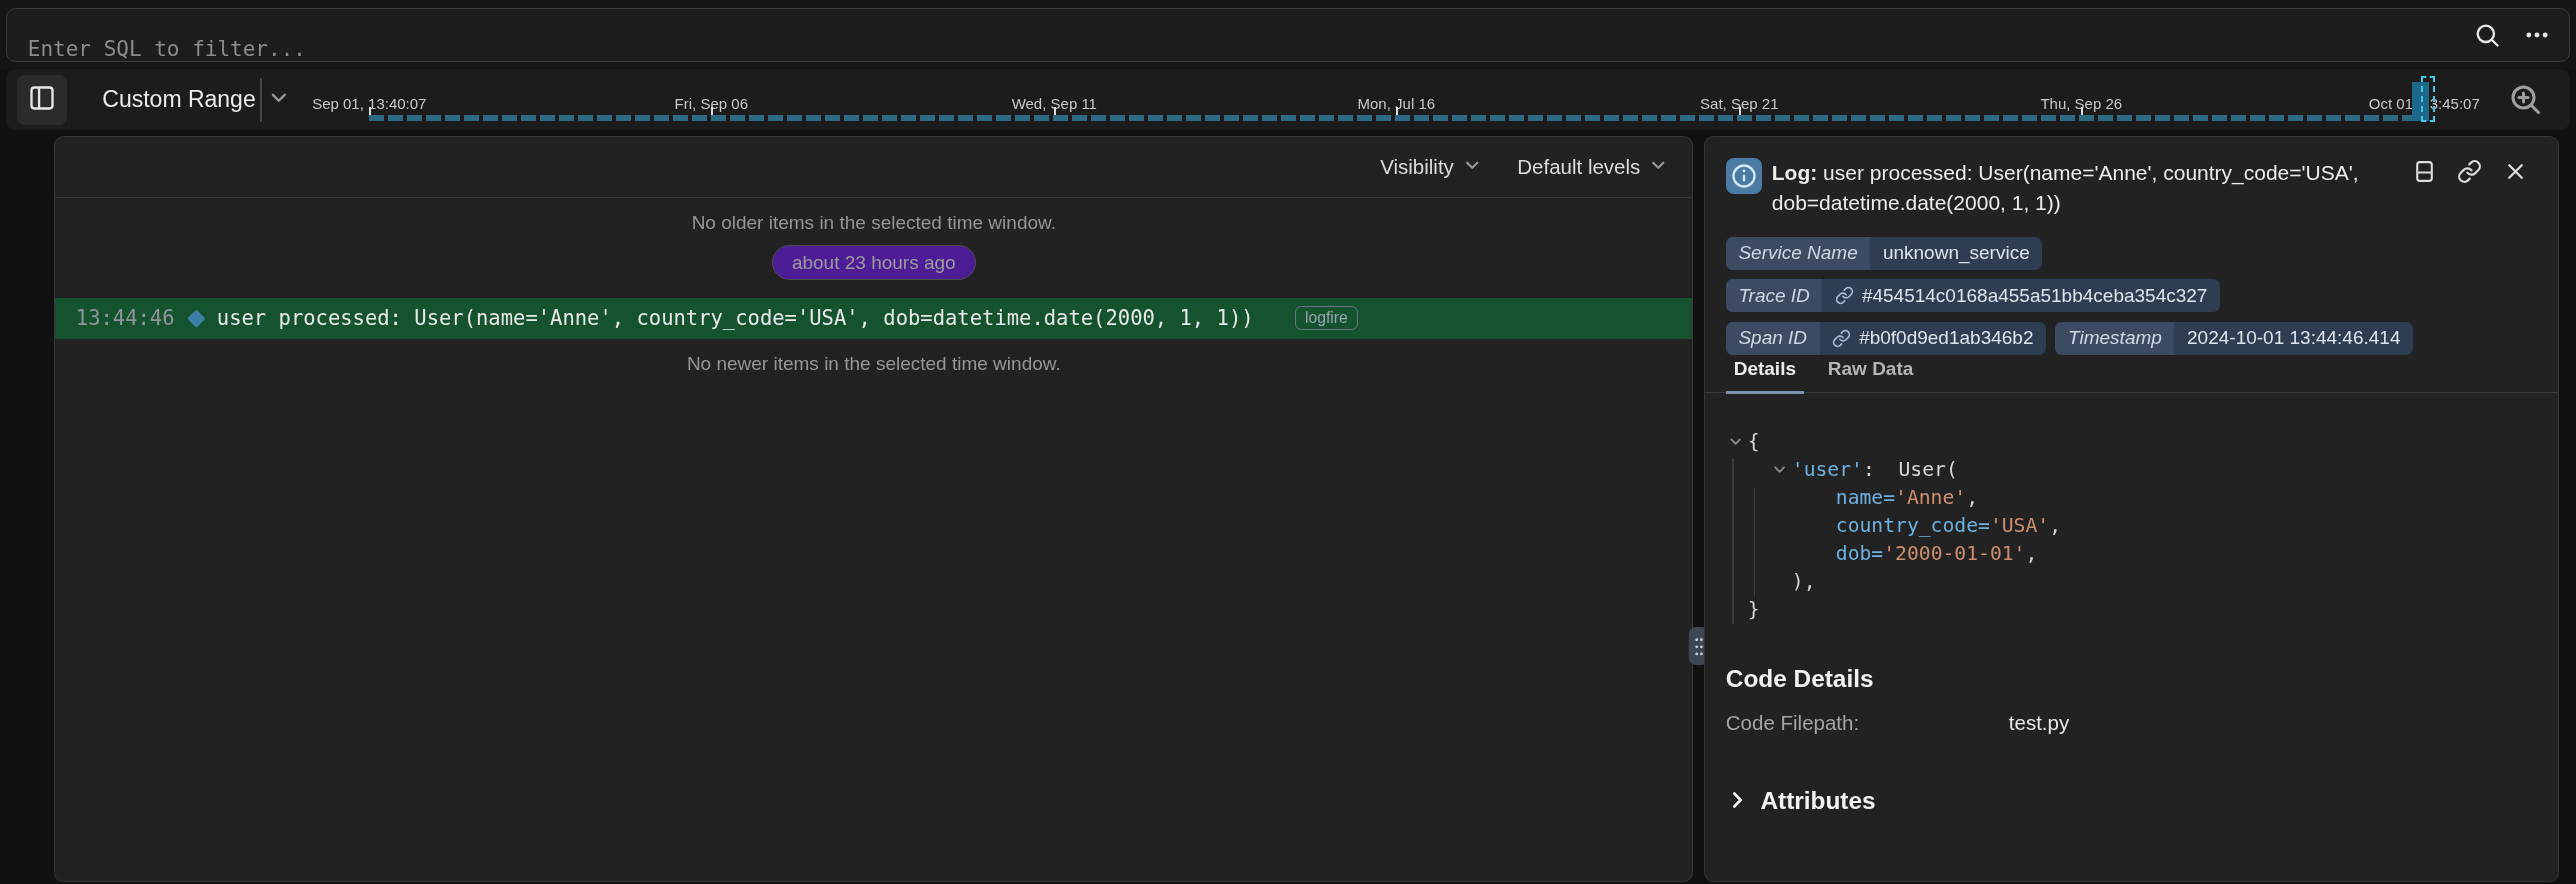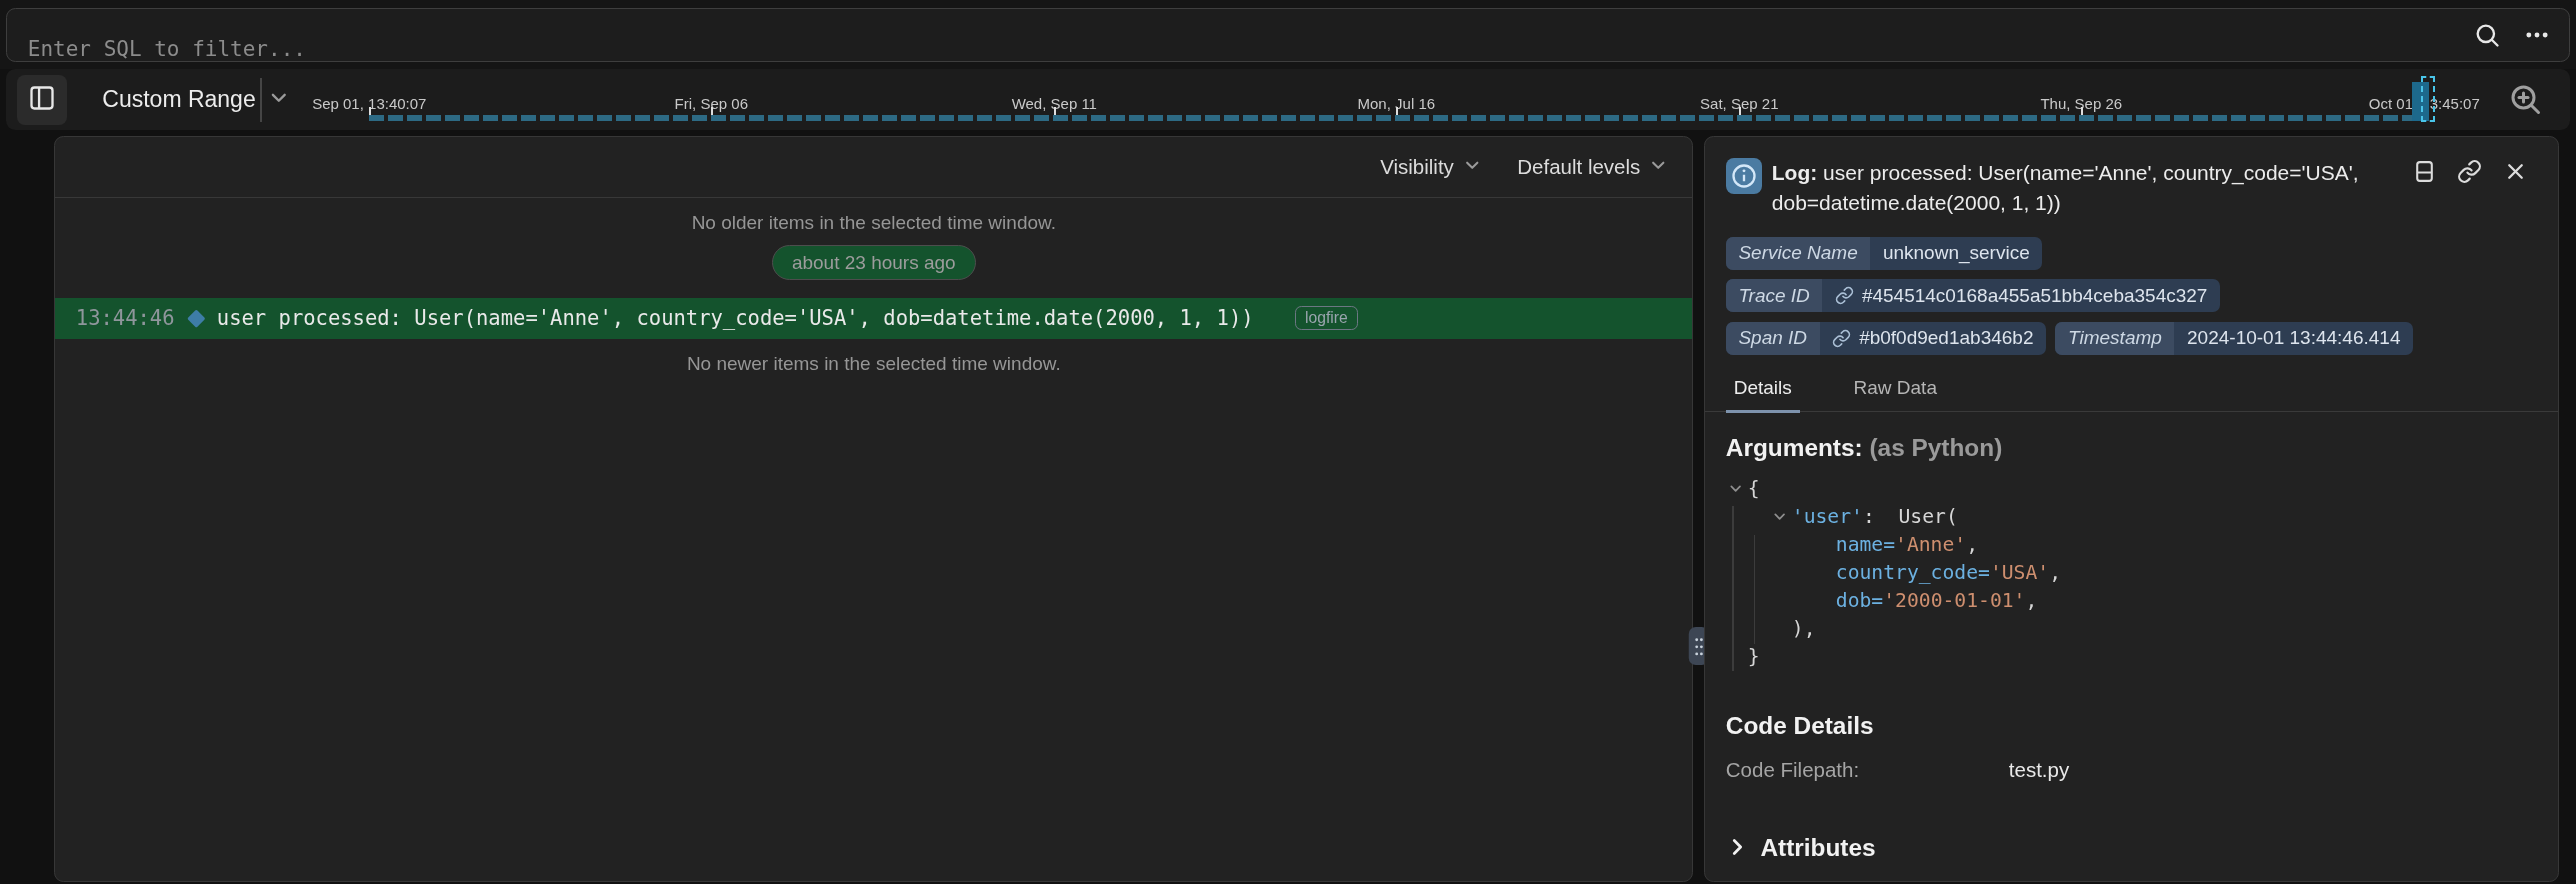--- a/index.html
+++ b/index.html
@@ -39,21 +39,21 @@
     background:#3d4654; border-radius:7px; display:flex; align-items:center; justify-content:center; }
   .detail-panel { flex:1; position:relative; }
 
   
   .list-header { height:61px; flex:none; border-bottom:1.6px solid #383838; display:flex; align-items:center;
     justify-content:flex-end; gap:35px; padding-right:23.6px; }
   .dd { display:flex; align-items:center; gap:7.9px; cursor:pointer; font-size:20.5px; color:#dcdcdc; }
   .muted-line { text-align:center; font-size:19px; color:#969696; }
   .no-older { margin-top:14px; }
   .pill-wrap { display:flex; justify-content:center; margin-top:11px; }
-  .pill { font-size:19px; color:#9c9c9c; background:#14532d; border:1.6px solid #4d4d4d; border-radius:19px; padding:5.5px 19px; cursor:pointer; }
+  .pill { font-size:19px; color:#9c9c9c; background:#4c1d95; border:1.6px solid #4d4d4d; border-radius:19px; padding:5.5px 19px; cursor:pointer; }
   .log-row { margin-top:17.3px; height:41px; background:#14532d; display:flex; align-items:center;
     padding:0 20.5px; font-family:"DejaVu Sans Mono", monospace; font-size:20.5px; cursor:pointer; }
   .log-time { color:#8f969c; }
   .log-diamond { width:12.6px; height:12.6px; background:#3e7da7; border-radius:1.6px; transform:rotate(45deg); margin:0 14px 0 15.7px; flex:none; }
   .log-msg { color:#e9e9e9; white-space:pre; }
   .log-tag { margin-left:41px; font-family:"Liberation Sans", sans-serif; font-size:15.7px; color:#9aa4ae;
     border:1.6px solid #6c7783; border-radius:6.3px; padding:2.4px 9.4px; }
   .no-newer { margin-top:14px; }
 
   
@@ -63,21 +63,21 @@
   .detail-title { width:709px; font-size:21px; line-height:30px; color:#ececec; }
   .detail-title b { font-weight:bold; }
   .header-icons { position:absolute; right:30px; top:22px; display:flex; gap:20.5px; }
   .hicon { background:none; border:none; cursor:pointer; padding:0; display:flex; }
 
   .badge-list { display:flex; flex-wrap:wrap; gap:9.4px; margin:19px 20.5px 0 20.5px; max-width:787px; }
   .badge { display:flex; align-items:stretch; background:#2e3d52; border-radius:7px; overflow:hidden; font-size:19px; cursor:default; }
   .badge-label { background:#3c4b61; color:#cdd8e4; font-style:italic; padding:5.5px 12.6px; display:flex; align-items:center; }
   .badge-value { color:#dde4ed; padding:5.5px 12.6px; display:flex; align-items:center; gap:7.9px; }
 
-  .tabs { margin-top:22px; padding-left:20.5px; display:flex; gap:46px; border-bottom:1.6px solid #3a3a3a; }
+  .tabs { margin-top:3px; padding-left:20.5px; display:flex; gap:16px; border-bottom:1.6px solid #3a3a3a;font-weight:bold; }
   .tab { font-size:19px; padding:0 7.9px 11px 7.9px; cursor:pointer; color:#b5b5b5; }
   .tab.active { color:#ededed; border-bottom:3.9px solid #7e93ad; margin-bottom:-1.6px; }
 
   .detail-content { padding:22px 20.5px 0 20.5px; }
   .args-heading { font-size:24.4px; font-weight:bold; color:#f2f2f2; }
   .args-heading .suffix { color:#9a9a9a; }
   .code-tree { position:relative; margin-top:12.6px; font-family:"DejaVu Sans Mono", monospace; font-size:19.7px; }
   .code-line { height:28px; display:flex; align-items:center; white-space:pre; }
   .code-chevron { width:20.5px; margin-left:-20.5px; display:flex; align-items:center; }
   .tok-p { color:#d6d6d6; } .tok-k { color:#6cb1e1; } .tok-s { color:#ce8f6f; }
@@ -278,24 +278,20 @@
             </span>
           </span>
         </div>
 
       <div class="tabs">
           <span class="tab active">Details</span>
           <span class="tab">Raw Data</span>
         </div>
 
       <div class="detail-content">
-        <div class="args-heading">
-          <span>Arguments:</span>
-          <span class="suffix">(as Python)</span>
-        </div>
         <div class="code-tree">
           <div class="guide" style="left:6.3px; top:31.5px; height:165px;"></div>
           <div class="guide" style="left:28px; top:60px; height:109px;"></div>
         <div class="code-line" style="padding-left: 22px;"><span class="code-chevron"><svg width="17.3" height="17.3" viewBox="0 0 24 24" fill="none" stroke="#8f8f8f" stroke-width="2.4" stroke-linecap="round" stroke-linejoin="round">
                   <polyline points="6 9 12 15 18 9"></polyline>
                 </svg></span><span class="tok-p">{</span></div>
             <div class="code-line" style="padding-left: 66px;"><span class="code-chevron"><svg width="17.3" height="17.3" viewBox="0 0 24 24" fill="none" stroke="#8f8f8f" stroke-width="2.4" stroke-linecap="round" stroke-linejoin="round">
                   <polyline points="6 9 12 15 18 9"></polyline>
                 </svg></span><span class="tok-k">'user'</span><span class="tok-p">:  </span><span class="tok-p">User(</span></div>
             <div class="code-line" style="padding-left: 110px;"><span class="tok-k">name=</span><span class="tok-s">'Anne'</span><span class="tok-p">,</span></div>

